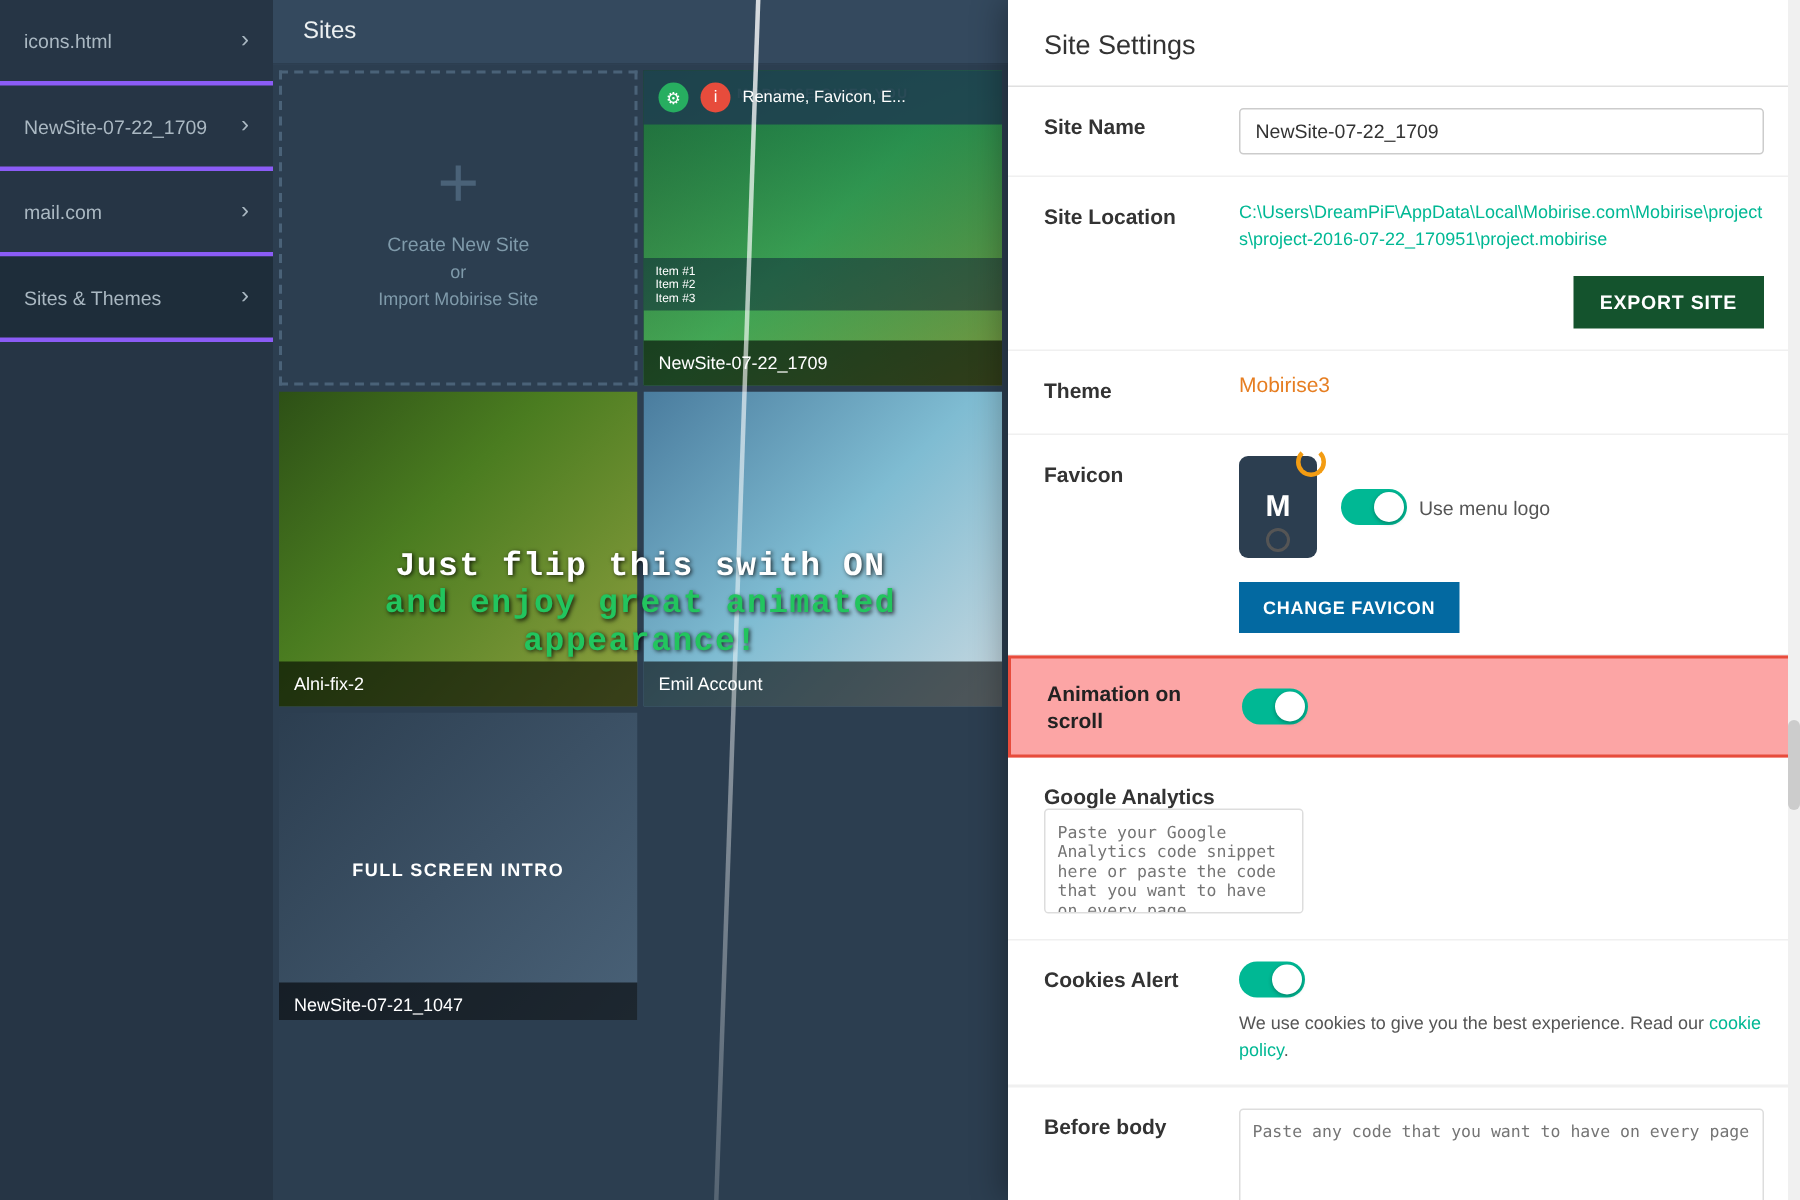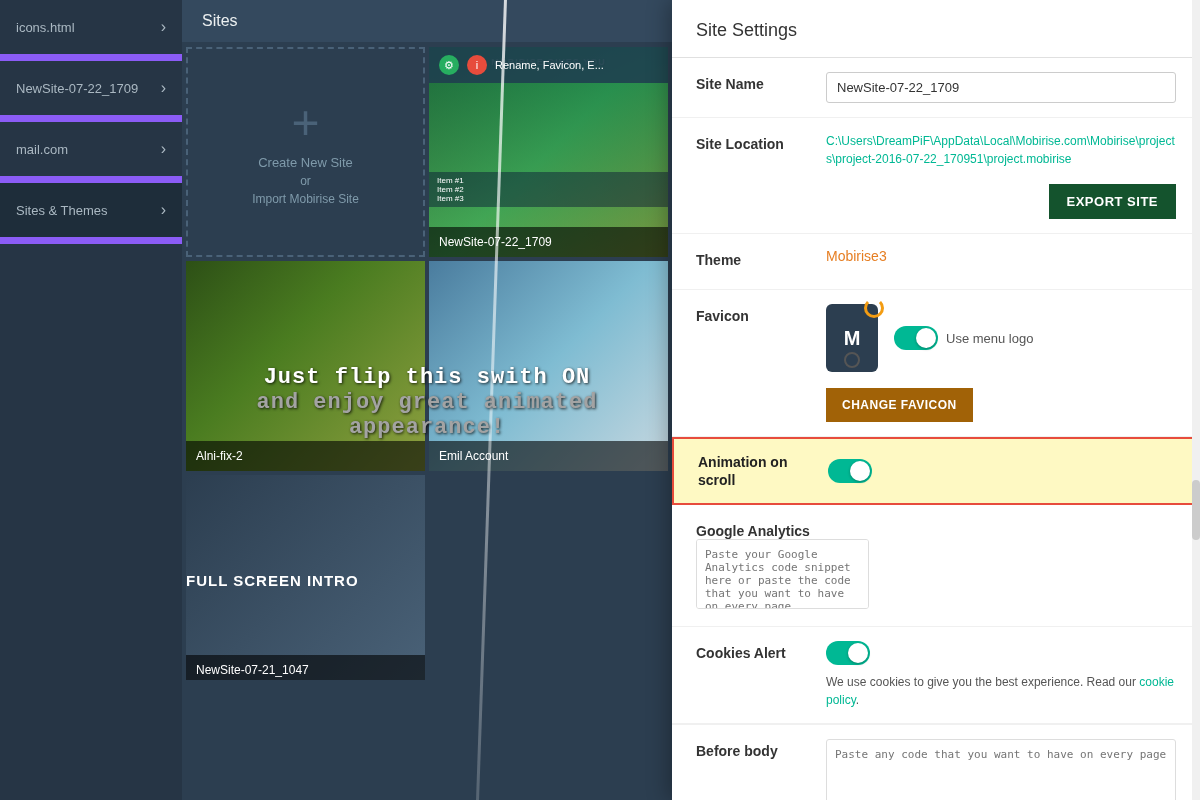--- a/index.html
+++ b/index.html
@@ -14,21 +14,21 @@
       display: flex;
       flex-direction: column;
     }
     .sidebar-item {
       display: flex;
       align-items: center;
       justify-content: space-between;
       padding: 18px 16px;
       color: #aab8c2;
       font-size: 13px;
-      border-bottom: 7px solid #8b5cf6;
+      border-bottom: 3px solid #8b5cf6;
       cursor: pointer;
     }
     .sidebar-item .chevron {
       color: #aab8c2;
       font-size: 16px;
     }
     .sidebar-item.active-theme {
       background: #1e2d3a;
     }
     .sidebar-item-label { flex: 1; }
@@ -244,35 +244,35 @@
       border-radius: 50%;
     }
     .use-menu-logo {
       display: flex;
       align-items: center;
       gap: 8px;
       font-size: 13px;
       color: #555;
     }
     .change-favicon-btn {
-      background: #a16207;
+      background: #0369a1;
       color: #fff;
       border: none;
       padding: 10px 16px;
       font-size: 12px;
       font-weight: 600;
       cursor: pointer;
       letter-spacing: 0.5px;
       white-space: nowrap;
     }
 
     
     .animation-row {
       border: 2px solid #e74c3c;
-      background: #fef9c3;
+      background: #fca5a5;
       padding: 14px 24px;
       display: flex;
       align-items: center;
       min-height: 56px;
       justify-content: space-between;
     }
     .animation-label {
       width: 130px;
       font-size: 14px;
       font-weight: 700;
@@ -343,21 +343,21 @@
       font-family: 'Courier New', monospace;
       font-size: 22px;
       color: #fff;
       font-weight: 700;
       text-shadow: 1px 1px 3px rgba(0,0,0,0.8);
       letter-spacing: 1px;
     }
     .overlay-line2 {
       font-family: 'Courier New', monospace;
       font-size: 22px;
-      color: #a3a3a3;
+      color: #22c55e;
       font-weight: 700;
       text-shadow: 1px 1px 3px rgba(0,0,0,0.8);
       letter-spacing: 1px;
     }
 
     
     .diagonal-line {
       position: absolute;
       top: 0;
       left: 490px;
@@ -455,21 +455,21 @@
     <div class="site-thumb">
       <div class="site-thumb-bg thumb-handshake"></div>
       <div class="site-thumb-overlay">
         <span>Emil Account</span>
       </div>
     </div>
 
 
     <div class="site-thumb">
       <div class="site-thumb-bg thumb-fullscreen">
-        <div style="position:absolute;top:50%;left:0;right:0;transform:translateY(-50%);color:#fff;font-size:15px;font-weight:700;letter-spacing:1px;">FULL SCREEN INTRO</div>
+        <div style="position:absolute;top:50%;left:0;right:0;transform:translateY(-50%);text-align:center;color:#fff;font-size:12px;font-weight:700;letter-spacing:1px;">FULL SCREEN INTRO</div>
       </div>
       <div class="site-thumb-overlay">
         <span>NewSite-07-21_1047</span>
       </div>
     </div>
   </div>
 
   <div class="overlay-text">
     <div class="overlay-line1">Just flip this swith ON</div>
     <div class="overlay-line2">and enjoy great animated appearance!</div>

